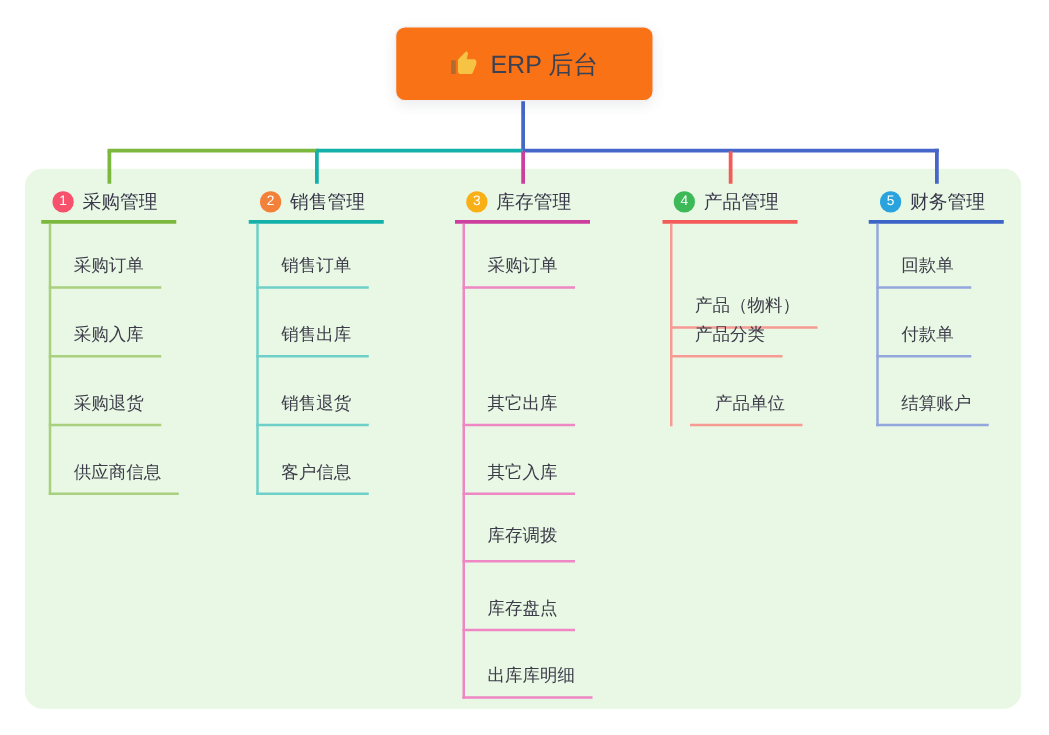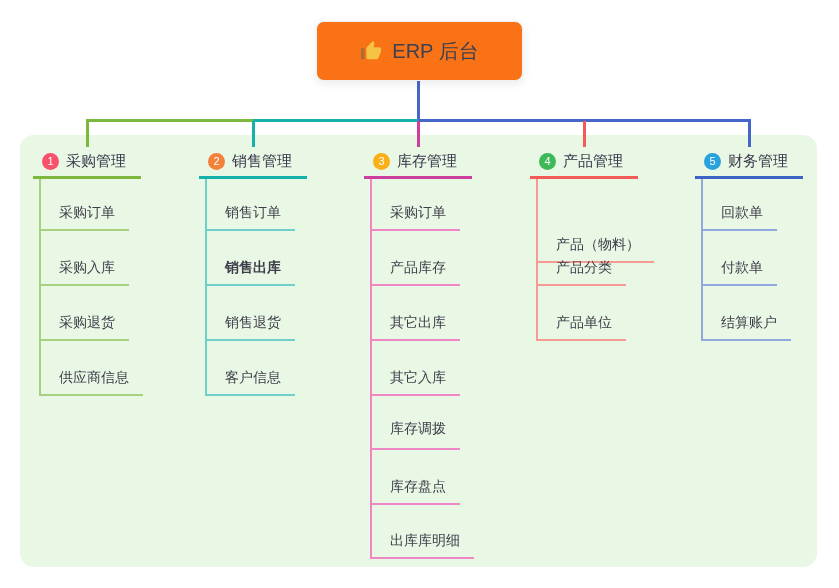--- a/index.html
+++ b/index.html
@@ -147,42 +147,39 @@
 
   <div class="branch" style="left: 199px; --main: #14b1ab; --sub: #6ed0c9; --badge: #f4813a;">
     <div class="branch-title">
       <span class="badge">2</span>
       <span>销售管理</span>
     </div>
     <div class="vline" style="height:217px;"></div>
     <div class="node" style="top:51px;">
         <span>销售订单</span>
       </div>
-    <div class="node" style="top:106px;font-weight:bold;">
+    <div class="node" style="top:106px;">
         <span>销售出库</span>
       </div>
     <div class="node" style="top:161px;">
         <span>销售退货</span>
       </div>
     <div class="node" style="top:216px;">
         <span>客户信息</span>
       </div>
   </div>
 
   <div class="branch" style="left: 364px; --main: #cc3f9e; --sub: #ee87c3; --badge: #f9b016;">
     <div class="branch-title">
       <span class="badge">3</span>
       <span>库存管理</span>
     </div>
     <div class="vline" style="height:380px;"></div>
     <div class="node" style="top:51px;">
         <span>采购订单</span>
-      </div>
-    <div class="node" style="top:106px;">
-        <span>产品库存</span>
       </div>
     <div class="node" style="top:216px;">
         <span>其它入库</span>
       </div>
     <div class="node" style="top:161px;">
         <span>其它出库</span>
       </div>
     <div class="node" style="top:270px;align-items:center;">
         <span>库存调拨</span>
       </div>
@@ -199,21 +196,21 @@
       <span class="badge">4</span>
       <span>产品管理</span>
     </div>
     <div class="vline" style="height:162px;"></div>
     <div class="node" style="top:51px;margin-top:32px;">
         <span>产品（物料）</span>
       </div>
     <div class="node" style="top:106px;">
         <span>产品分类</span>
       </div>
-    <div class="node" style="top:161px;">
+    <div class="node" style="top:161px;margin-left:16px;">
         <span>产品单位</span>
       </div>
   </div>
 
   <div class="branch" style="left: 695px; --main: #3c63c6; --sub: #92a8dd; --badge: #29a3dd;">
     <div class="branch-title">
       <span class="badge">5</span>
       <span>财务管理</span>
     </div>
     <div class="vline" style="height:162px;"></div>

